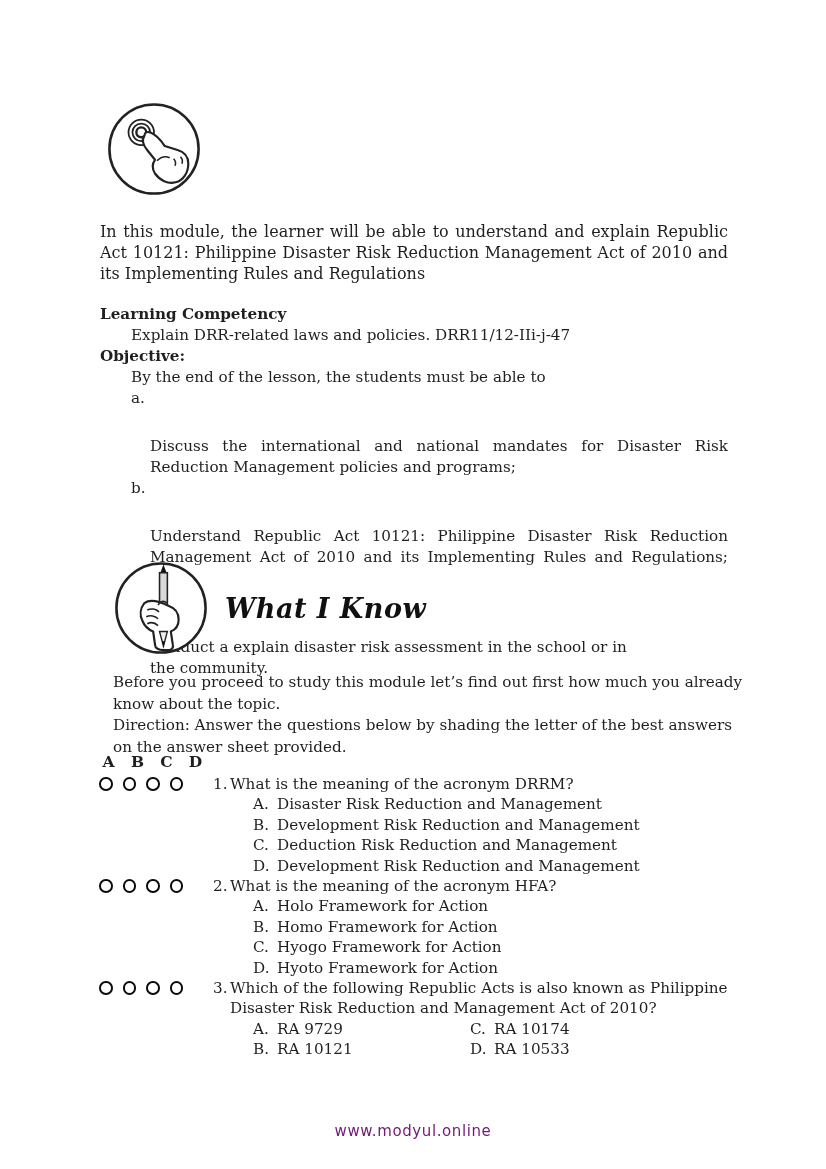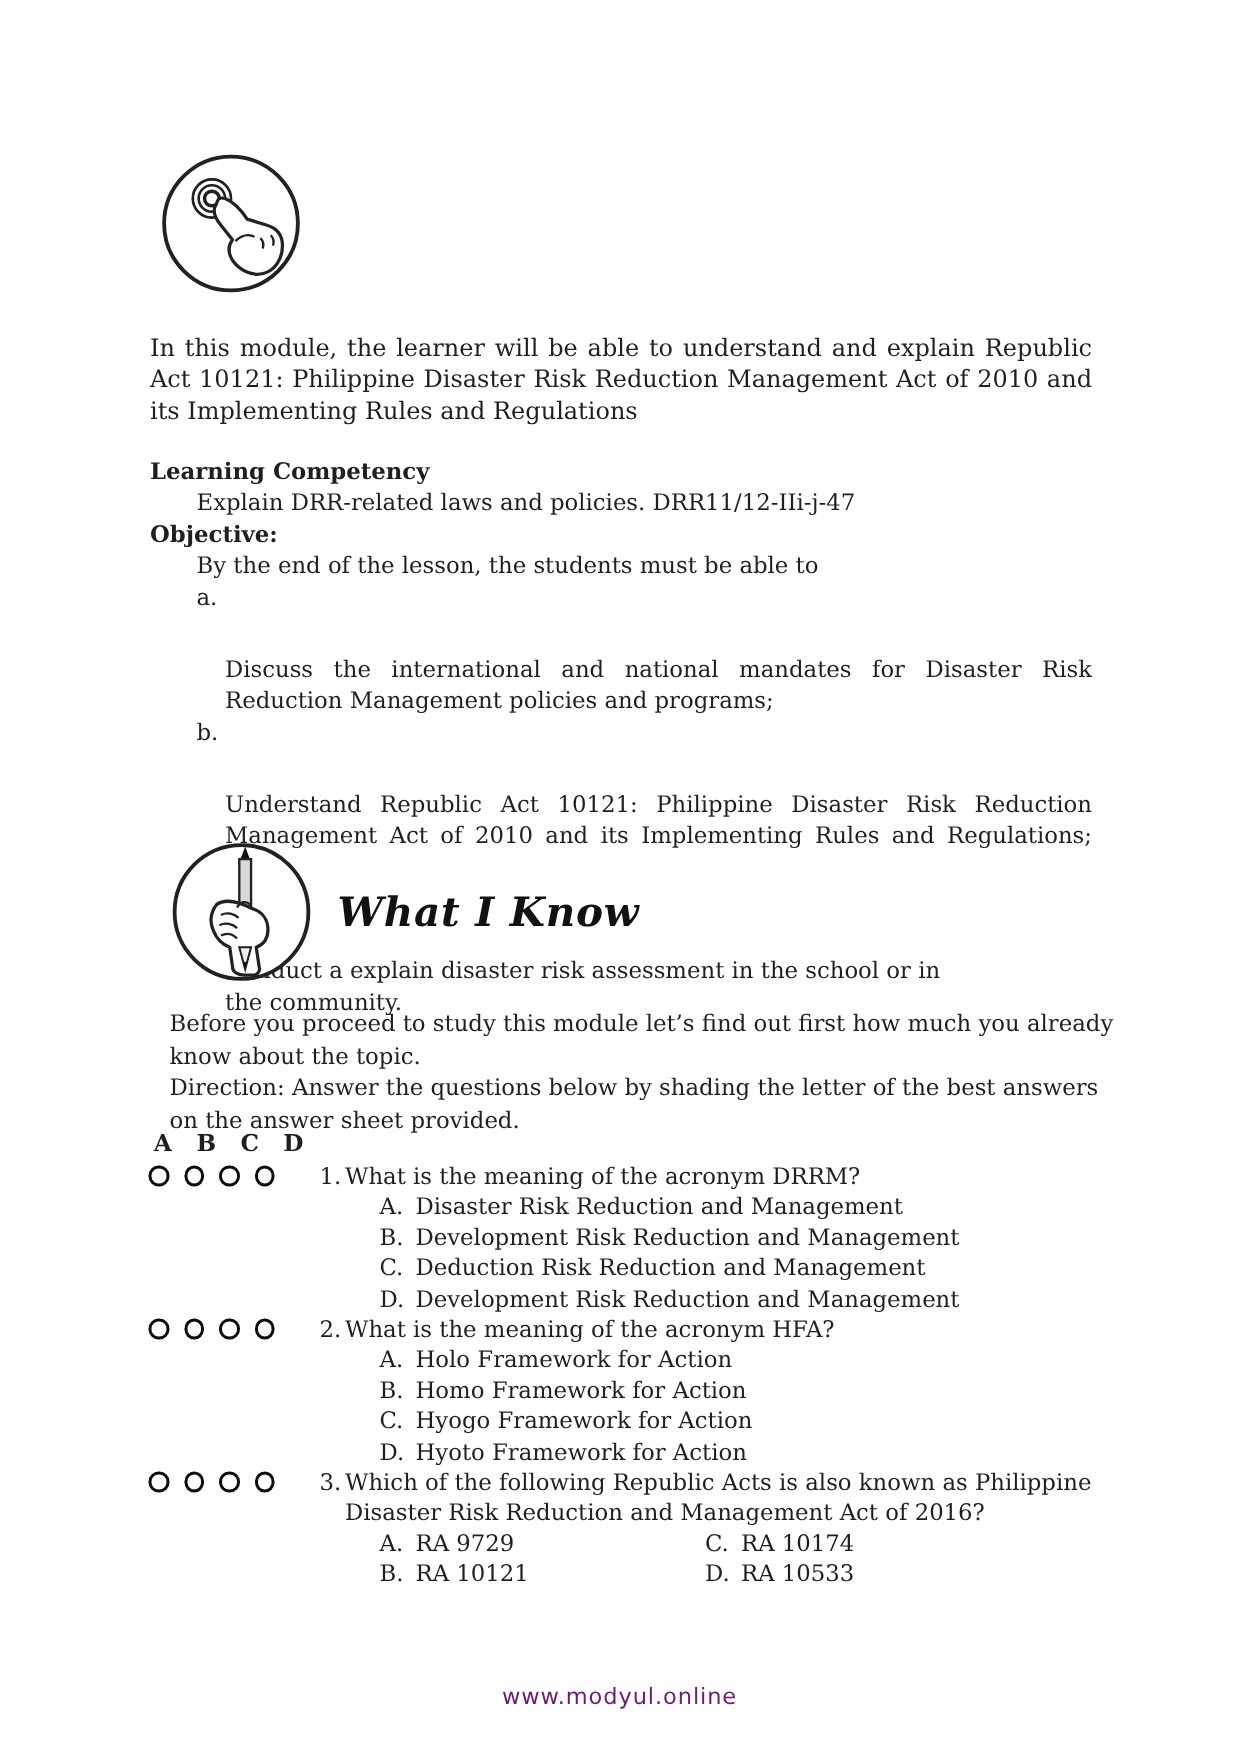--- a/index.html
+++ b/index.html
@@ -213,21 +213,21 @@
       <div class="bubbles">
         <div class="bubble"></div>
         <div class="bubble"></div>
         <div class="bubble"></div>
         <div class="bubble"></div>
       </div>
       <div class="q-body">
         <div class="q-line1">
           <span class="q-num">3.</span>
           <span class="q-text">Which of the following Republic Acts is also known as Philippine
-Disaster Risk Reduction and Management Act of 2016?</span>
+Disaster Risk Reduction and Management Act of 2010?</span>
         </div>
         <div class="q-opts-grid">
           <div class="opt">
             <span class="opt-letter">A.</span>
             <span>RA 9729</span>
           </div>
           <div class="opt">
             <span class="opt-letter">C.</span>
             <span>RA 10174</span>
           </div>

